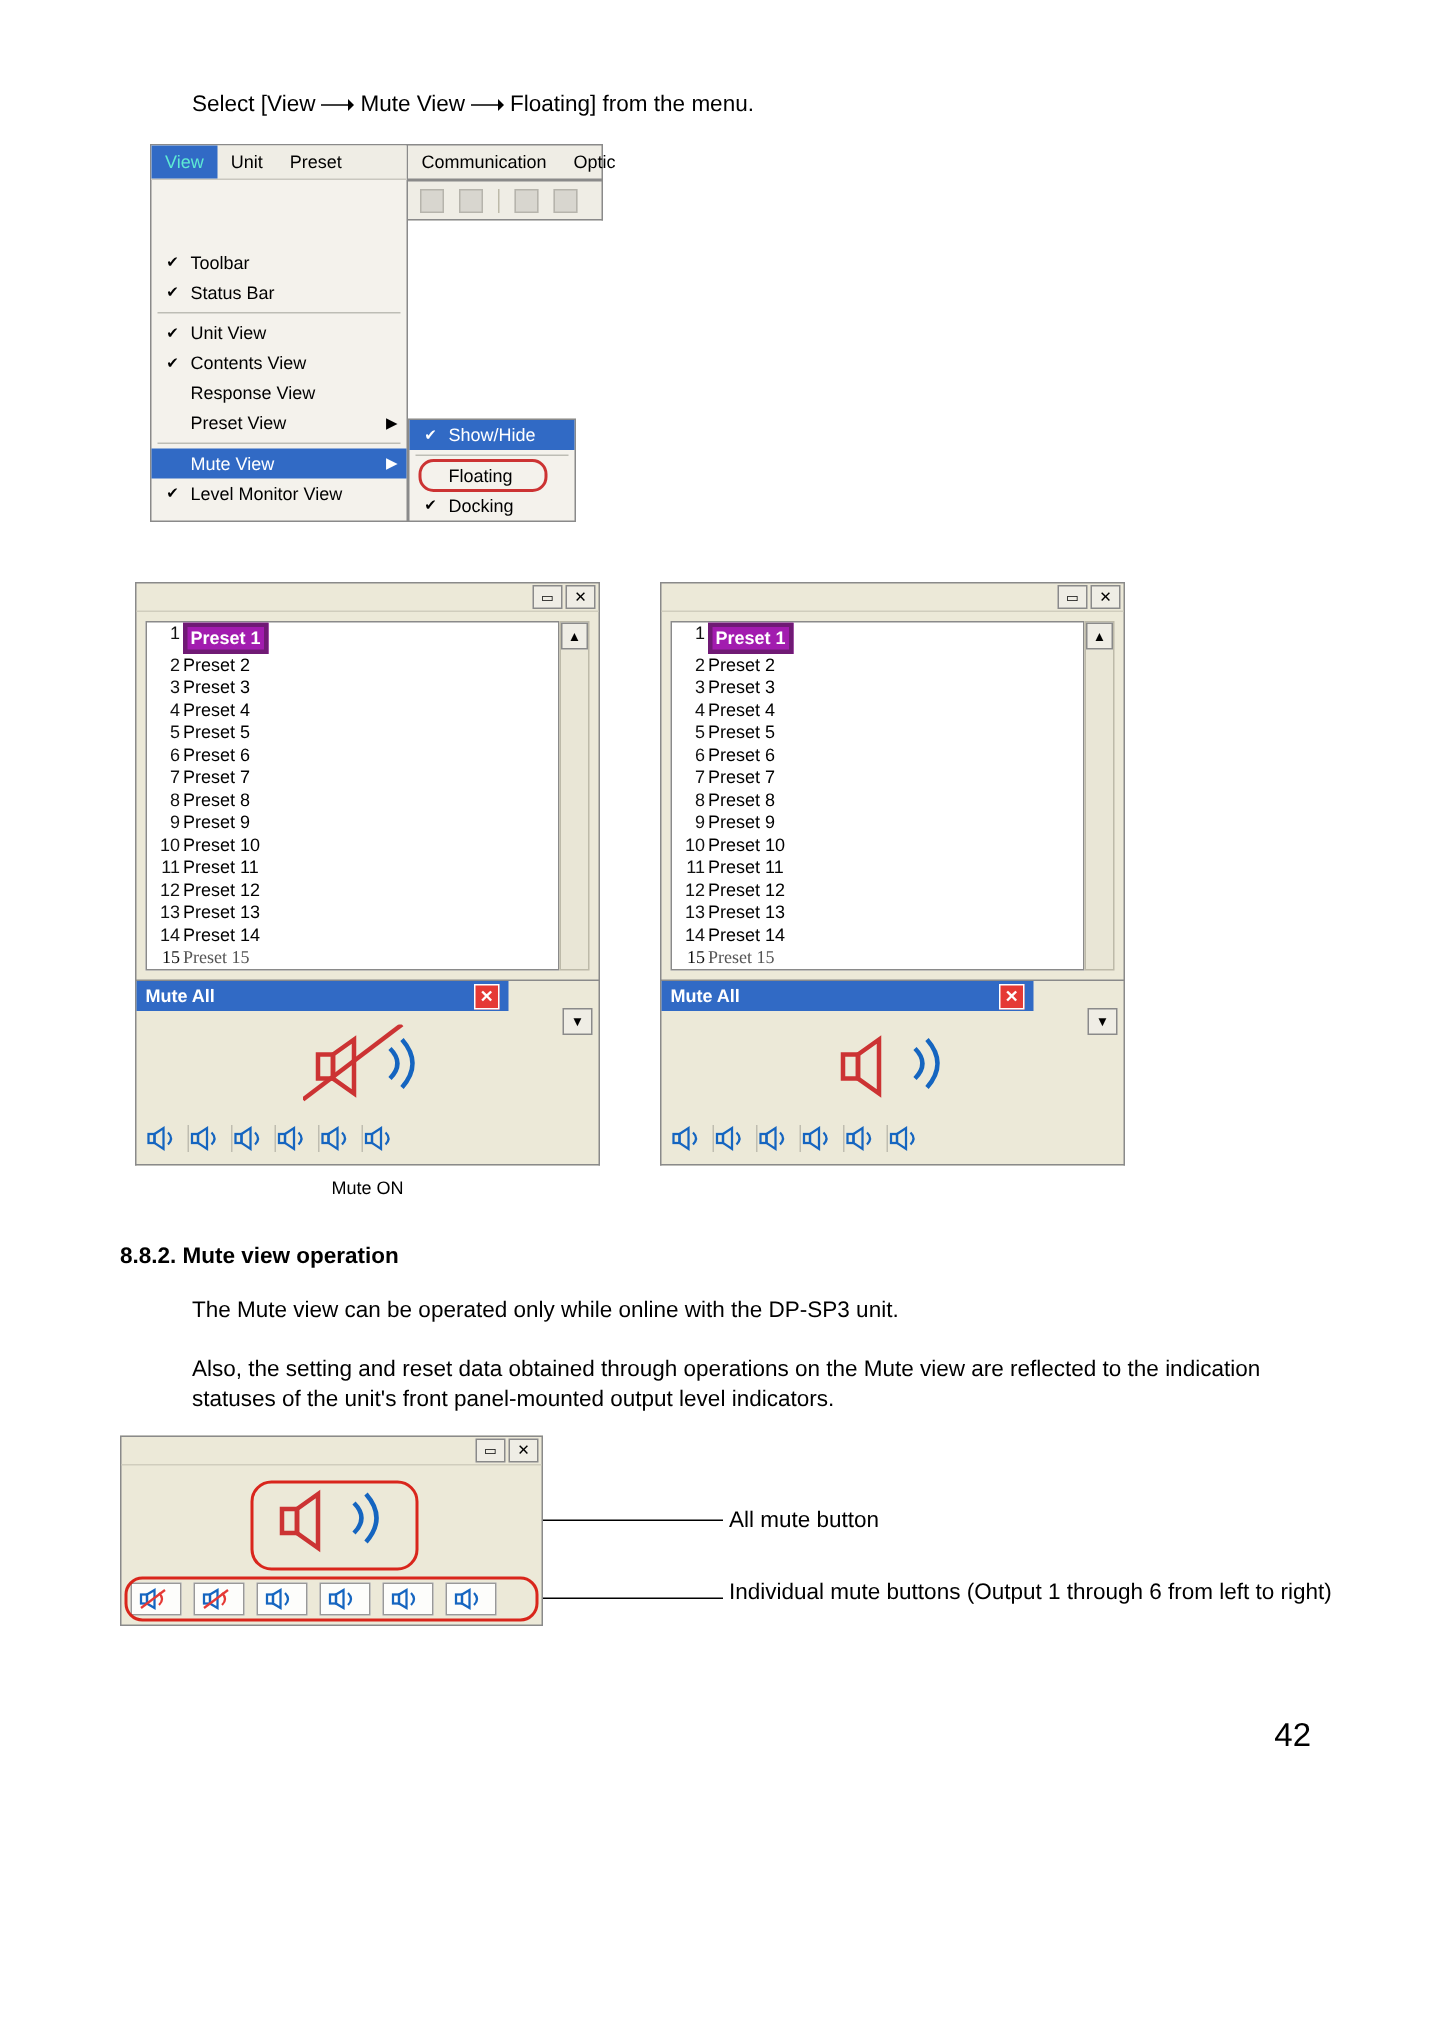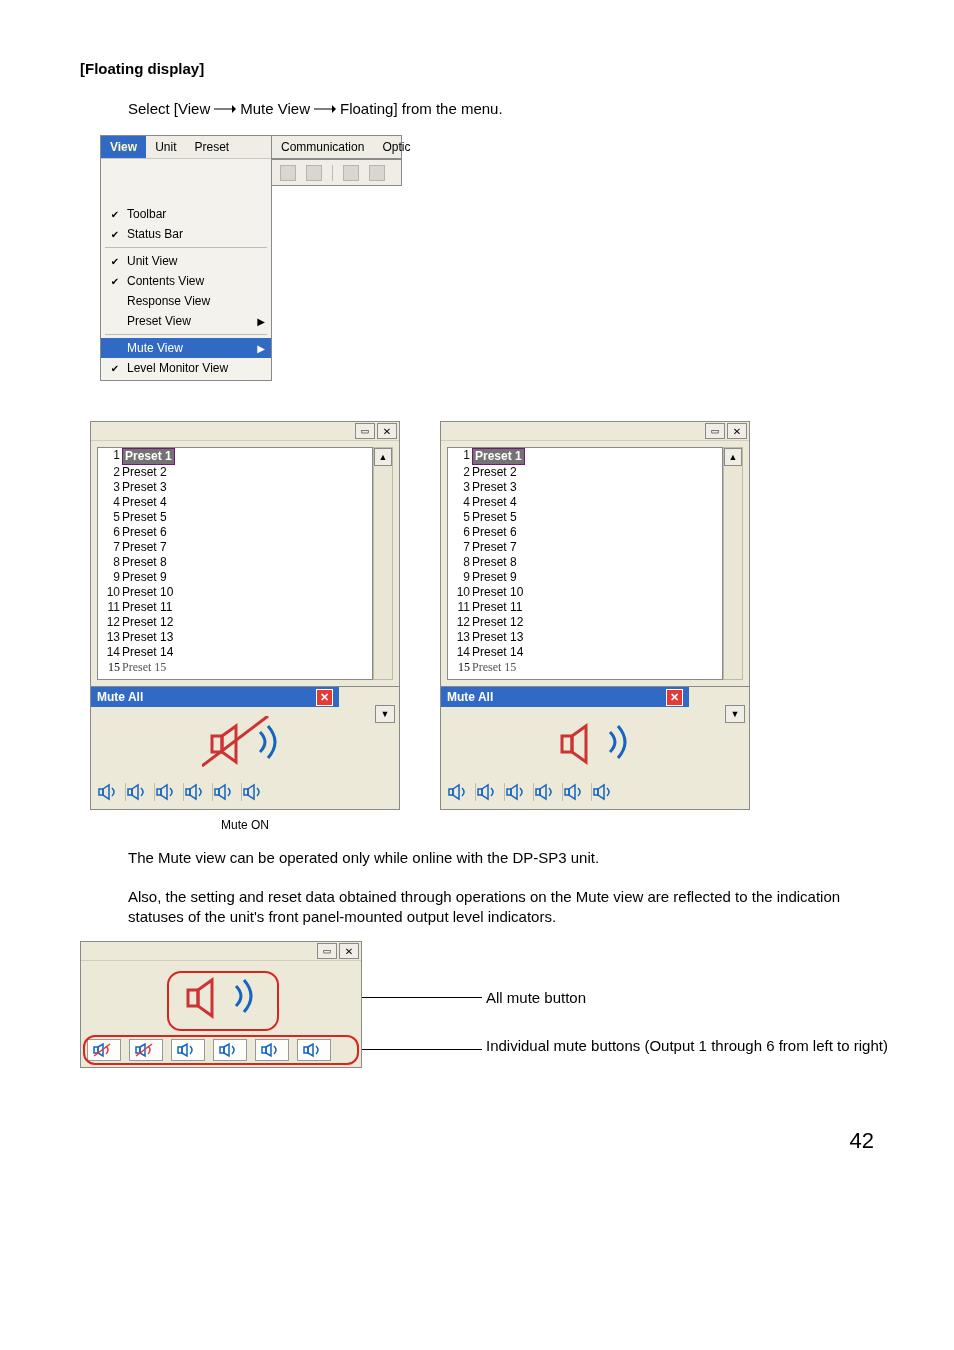--- a/index.html
+++ b/index.html
@@ -53,22 +53,21 @@
     display:flex;
     background:#efede5;
     border-bottom:1px solid #c9c7bf;
   }
   .menu-bar .item {
     padding: 4px 9px;
     font-size:12px;
   }
   .menu-bar .item.active {
     background:#316ac5;
-    color:#fef9c3;
-    font-weight:bold;
+    color:#5eead4;
   }
   .menu-body {
     padding: 2px 0;
     margin-top: 43px;
   }
   .menu-body .row, .submenu .row {
     display:flex;
     align-items:center;
     padding: 3px 6px 3px 8px;
     gap:6px;
@@ -178,21 +177,21 @@
     margin:6px 0 6px 6px;
     overflow:hidden;
     font-size:12px;
   }
   .panel-list .pl-row {
     display:flex;
     padding:0 4px;
     line-height:15px;
   }
   .panel-list .pl-row .num { width:18px; text-align:right; color:#111; margin-right:2px;}
-  .panel-list .pl-row.first .txt { background:#737373; color:#fff; font-weight:bold; border:1px solid #701a75; padding:0 2px; box-sizing:border-box; }
+  .panel-list .pl-row.first .txt { background:#a21caf; color:#fff; font-weight:bold; border:3px solid #701a75; padding:0 2px; box-sizing:border-box; }
   .panel-list .pl-row.last { color:#555;font-family:Liberation Serif, serif; }
   .panel-scroll {
     width:18px;
     margin:6px 6px 6px 0;
     background:#e9e6d6;
     border:1px solid #bdbaa9;
     display:flex; flex-direction:column;
   }
   .panel-scroll .sbtn {
     height:16px; border:1px solid #8a8a8a;
@@ -344,21 +343,20 @@
     font-size:15px;
     font-weight:bold;
     margin: 30px 0 18px 0;
   }
 </style>
 </head>
 <body>
 
 <div class="page">
 
-  <div class="heading">[Floating display]</div>
 
   <div class="para row-instr">
     <span>Select [View</span>
     <span class="arrow">
       <svg width="22" height="10">
           <line x1="0" y1="5" x2="18" y2="5" stroke="#000" stroke-width="1"></line>
           <polygon points="18,1 22,5 18,9" fill="#000"></polygon>
         </svg>
     </span>
     <span>Mute View</span>
@@ -423,20 +421,35 @@
         <div class="item">Communication</div>
         <div class="item">Optic</div>
       </div>
       <div class="toolbar-right">
         <div class="tico"></div>
         <div class="tico"></div>
         <div style="width:1px;height:16px;background:#bdbaa9;"></div>
         <div class="tico"></div>
         <div class="tico"></div>
       </div>
+      <div class="submenu">
+        <div class="row sel">
+            <span class="check on"></span>
+            <span>Show/Hide</span>
+          </div>
+        <div class="sep"></div>
+        <div class="row floating">
+            <span class="spacer-check"></span>
+            <span>Floating</span>
+          </div>
+        <div class="row">
+            <span class="check on"></span>
+            <span>Docking</span>
+          </div>
+      </div>
     </div>
   </div>
 
   
   <div class="panels-row">
 
     <div>
       <div class="panel">
         <div class="panel-top">
           <div class="panel-title">
@@ -727,20 +740,21 @@
                   <path d="M15 5 Q19 9 15 13" fill="none" stroke="#1565c0" stroke-width="1.5"></path>
                 </svg>
               </div>
           </div>
         </div>
       </div>
     </div>
   </div>
 
   
+  <h4 class="subhead">8.8.2. Mute view operation</h4>
   <div class="para">The Mute view can be operated only while online with the DP-SP3 unit.</div>
   <br>
   <div class="para">Also, the setting and reset data obtained through operations on the Mute view are reflected to the indication statuses of the unit's front panel-mounted output level indicators.</div>
 
   
   <div class="anno-row">
     <div class="anno-outer">
       <div class="anno-panel">
         <div class="panel-title">
           <div class="winbtn hash"></div>

